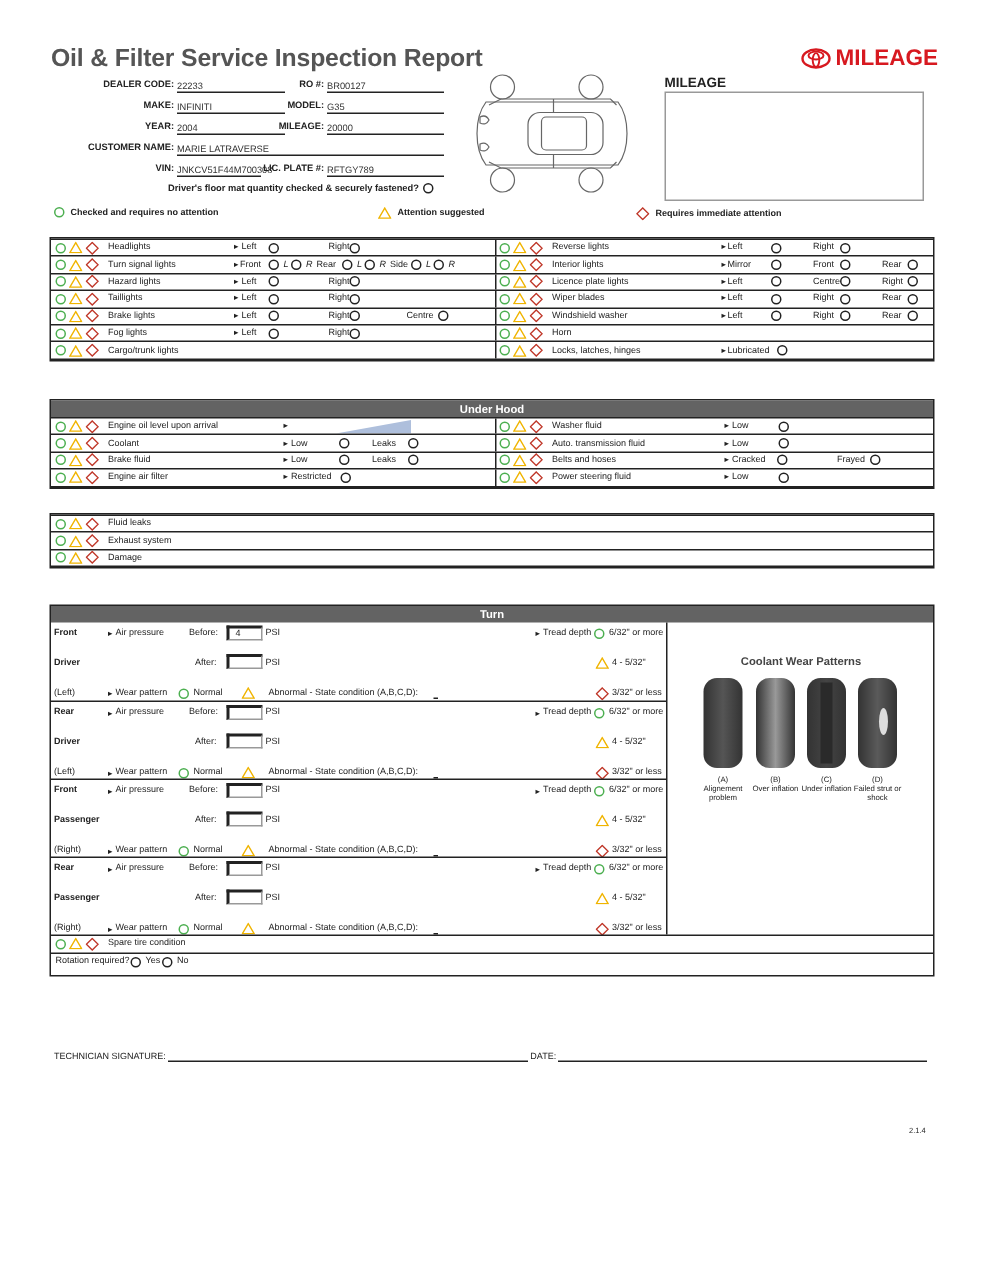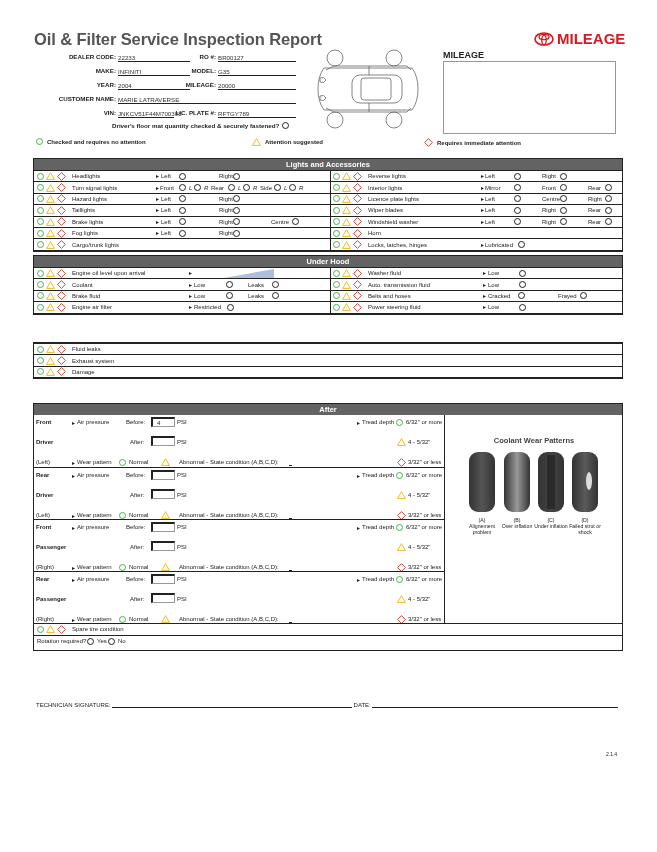--- a/index.html
+++ b/index.html
@@ -101,21 +101,20 @@
 </div>
 <div class="abs legend" style="left:424px;">
   <svg width="9" height="9" viewBox="0 0 9 9">
       <path d="M4.5 0.6 L8.4 4.5 L4.5 8.4 L0.6 4.5 Z" fill="none" stroke="#c0392b" stroke-width="0.9"></path>
     </svg>
   <span>Requires immediate attention</span>
 </div>
 
 <div id="sections">
     <div class="section" style="top:158px;">
-      <div class="sec-head">Lights and Accessories</div>
       <div class="row">
         <div class="half" style="left:0;width:296px;">
           <span class="icons">
             <span class="c-ok"></span>
             <svg width="9" height="8" viewBox="0 0 9 8">
               <path d="M4.5 0.7 L8.4 7.4 L0.6 7.4 Z" fill="none" stroke="#f0b400" stroke-width="0.9"></path>
             </svg>
             <svg width="9" height="9" viewBox="0 0 9 9">
               <path d="M4.5 0.6 L8.4 4.5 L4.5 8.4 L0.6 4.5 Z" fill="none" stroke="#c0392b" stroke-width="0.9"></path>
             </svg>
@@ -435,21 +434,21 @@
           </span>
           <span class="lbl" style="left:38px;">Locks, latches, hinges</span>
           <span class="lbl bullet" style="left:150px;">►</span>
           <span class="lbl" style="left:155px;">Lubricated</span>
           <span style="position:absolute;left:188px;display:flex;align-items:center;">
             <span class="c-o"></span>
           </span>
         </div>
       </div>
     </div>
-    <div class="section" style="top:255px;">
+    <div class="section" style="top:266px;">
       <div class="sec-head">Under Hood</div>
       <div class="row">
         <div class="half" style="left:0;width:296px;">
           <span class="icons">
             <span class="c-ok"></span>
             <svg width="9" height="8" viewBox="0 0 9 8">
               <path d="M4.5 0.7 L8.4 7.4 L0.6 7.4 Z" fill="none" stroke="#f0b400" stroke-width="0.9"></path>
             </svg>
             <svg width="9" height="9" viewBox="0 0 9 9">
               <path d="M4.5 0.6 L8.4 4.5 L4.5 8.4 L0.6 4.5 Z" fill="none" stroke="#c0392b" stroke-width="0.9"></path>
@@ -642,21 +641,21 @@
             </svg>
             <svg width="9" height="9" viewBox="0 0 9 9">
               <path d="M4.5 0.6 L8.4 4.5 L4.5 8.4 L0.6 4.5 Z" fill="none" stroke="#c0392b" stroke-width="0.9"></path>
             </svg>
           </span>
           <span class="lbl" style="left:38px;">Damage</span>
         </div>
       </div>
     </div>
     <div class="section" style="top:403px;height:248px;border-bottom:1px solid #222;">
-      <div class="sec-head">After</div>
+      <div class="sec-head">Turn</div>
       <div style="position:relative;width:410px;">
         <div class="tire-block" style="border-top:none;">
           <span class="lbl" style="left:2px;top:4px;font-weight:bold;">Front</span>
           <span class="lbl" style="left:2px;top:24px;font-weight:bold;">Driver</span>
           <span class="lbl" style="left:2px;top:44px;">(Left)</span>
           <span class="lbl bullet" style="left:37px;top:5px;">►</span>
           <span class="lbl" style="left:43px;top:4px;">Air pressure</span>
           <span class="lbl" style="left:92px;top:4px;">Before:</span>
           <span class="lbl" style="left:96px;top:24px;">After:</span>
           <span class="psi-box" style="position:absolute;left:117px;top:2px;">4</span>

